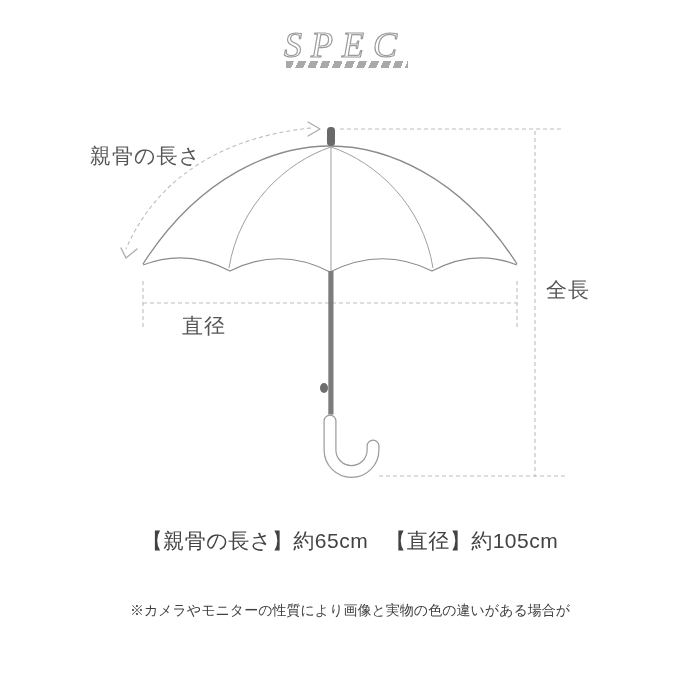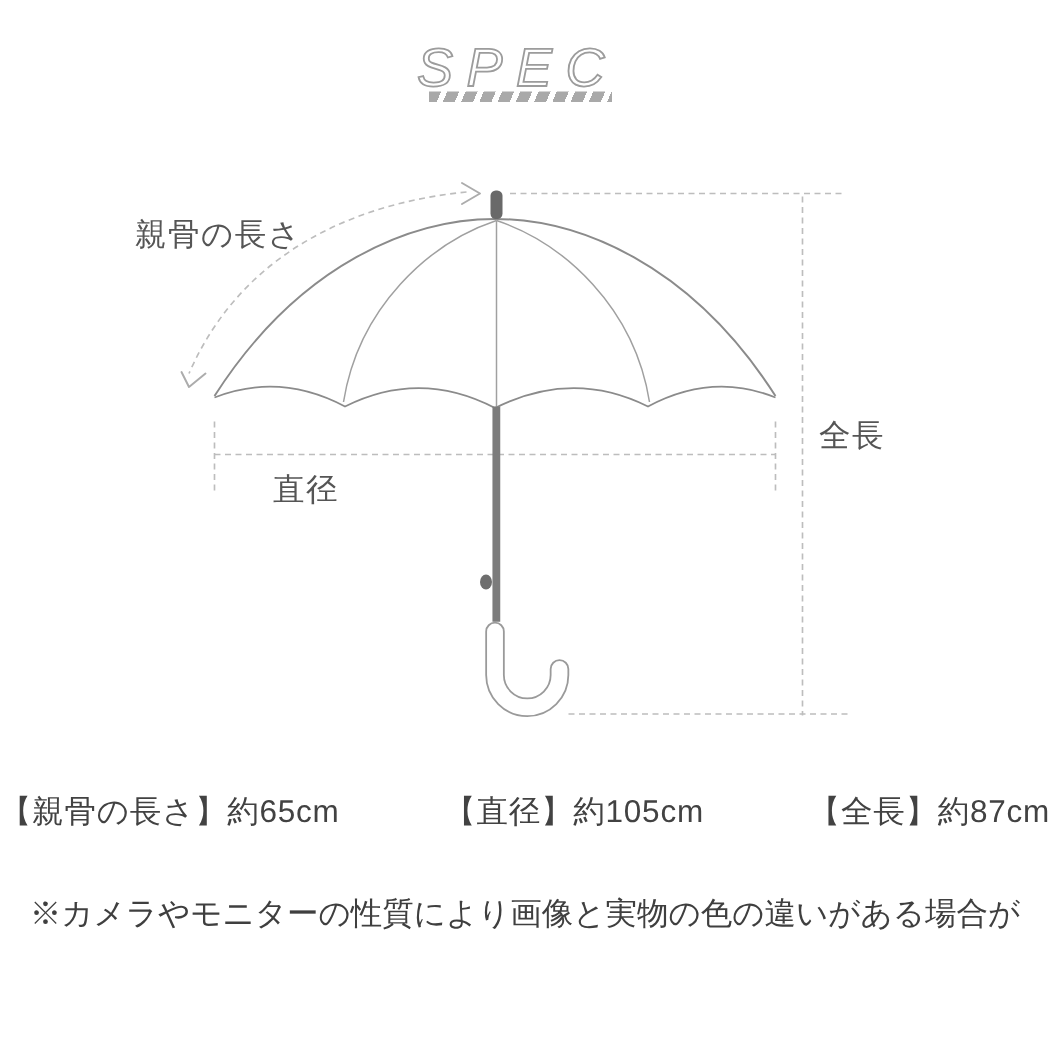--- a/index.html
+++ b/index.html
@@ -1,34 +1,34 @@
 <!DOCTYPE html>
 <html><head>
 <meta charset="utf-8">
 <style>
   html,body{margin:0;padding:0;}
   body{
     width:700px;height:700px;position:relative;background:#ffffff;
     font-family:"Liberation Sans",sans-serif;overflow:hidden;
   }
-  .header{position:absolute;left:0;top:0;width:700px;height:90px;}
+  .header{position:absolute;left:0;top:0;width:700px;height:90px;font-family:Liberation Serif, serif;}
   .header svg{position:absolute;left:0;top:0;}
   .hatch-bar{
     position:absolute;left:286px;top:61px;width:122px;height:7px;
     background:repeating-linear-gradient(113deg,#a9a9a9 0,#a9a9a9 7.4px,#ffffff 7.4px,#ffffff 11.2px);
   }
   .diagram{position:absolute;left:0;top:90px;width:636px;height:420px;}
   .spec-line{
     position:absolute;left:0;top:527px;width:700px;
-    display:flex;justify-content:space-between;gap:17px;
+    display:flex;justify-content:center;gap:17px;
     font-size:21px;color:#424242;letter-spacing:0.5px;white-space:nowrap;
   }
   .notes{
     position:absolute;left:0;top:597px;width:700px;
-    text-align:center;font-size:21px;line-height:26px;color:#3f3f3f;
+    text-align:center;font-size:14px;line-height:26px;color:#3f3f3f;
   }
   .diagram-label{font-size:21px;fill:#555555;letter-spacing:1px;}
   .spec-title{
     font-size:36px;font-style:italic;letter-spacing:9px;
     fill:#ffffff;stroke:#9c9c9c;stroke-width:1.2px;
   }
 </style>
 </head>
 <body>
 
@@ -82,18 +82,17 @@
 
     <text class="diagram-label" x="90" y="163">親骨の長さ</text>
     <text class="diagram-label" x="182" y="333">直径</text>
     <text class="diagram-label" x="546" y="297">全長</text>
   </svg>
 </div>
 
 <div class="spec-line">
   <span>【親骨の長さ】約65cm</span>
   <span>【直径】約105cm</span>
-  <span>【全長】約87cm</span>
 </div>
 
 <div class="notes">
   <div>※カメラやモニターの性質により画像と実物の色の違いがある場合が</div>
 </div>
 
 </body></html>

